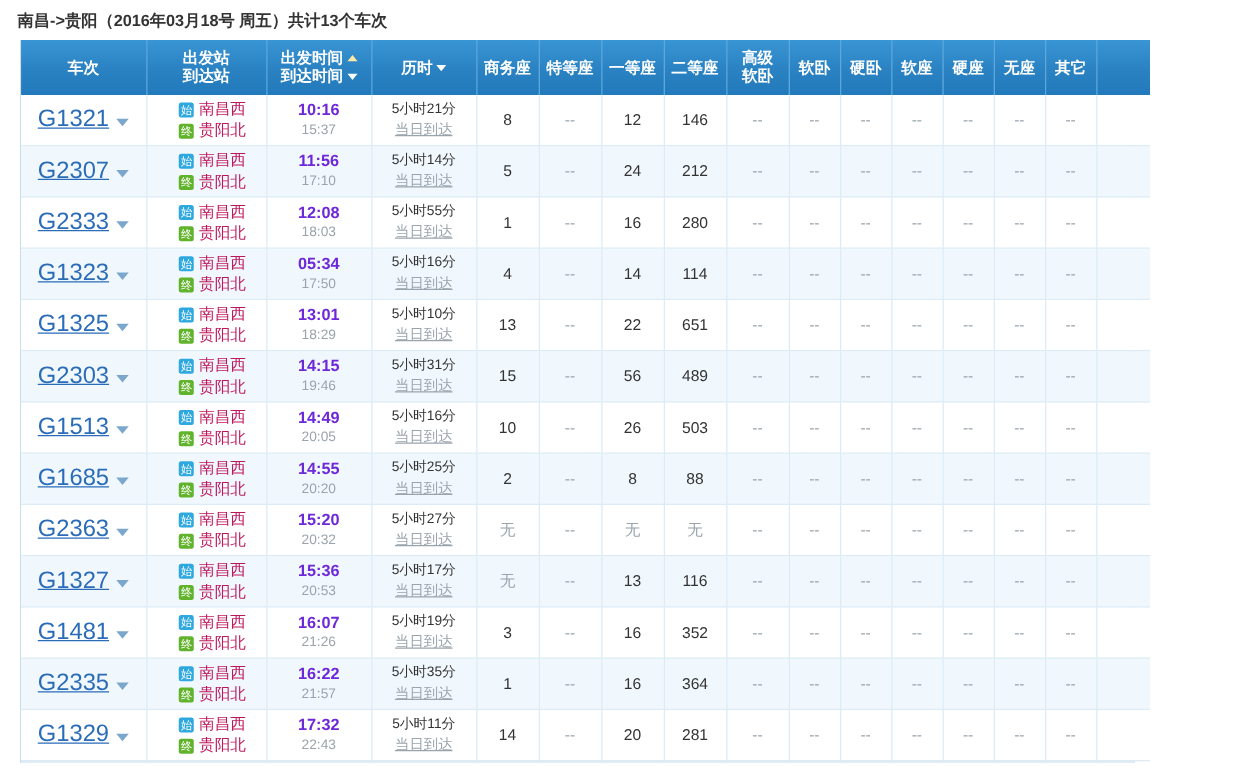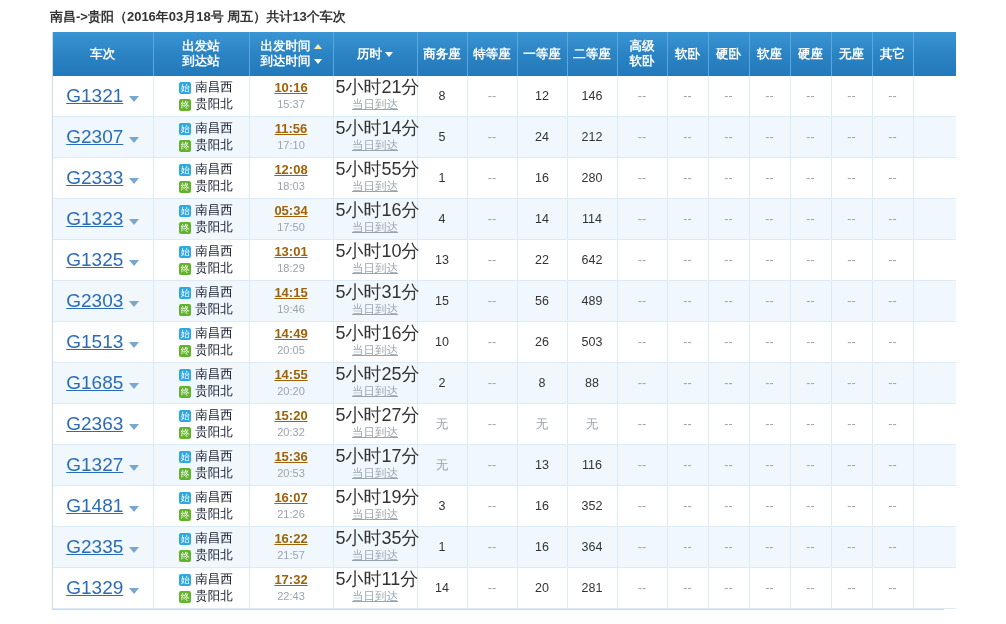--- a/index.html
+++ b/index.html
@@ -7,21 +7,20 @@
     padding: 0;
     background: #ffffff;
     font-family: "Liberation Sans", sans-serif;
   }
   #page {
     width: 920px;
     height: 624px;
     position: relative;
     overflow: hidden;
     background: #ffffff;
-    margin-left: 36px;
   }
   
   .route-header {
     font-size: 13px;
     color: #333;
     padding: 8px 0 6px 14px;
     font-weight: bold;
     letter-spacing: 0;
   }
   .route-header .sep { font-weight: bold; }
@@ -121,30 +120,30 @@
     font-size: 9px;
     color: #fff;
     text-align: center;
     border-radius: 2px;
     margin-right: 4px;
     vertical-align: middle;
     font-family: "Liberation Sans", sans-serif;
   }
   .badge.start { background: #2fa8e0; }
   .badge.end { background: #62b32c; }
-  .st-name { font-size: 12.5px; color: #0f172a; vertical-align: middle; }
+  .st-name { font-size: 12.5px; color: #be185d; vertical-align: middle; }
 
   
   .time-cell { line-height: 17px; white-space: nowrap; }
-  .t-dep { display: block; font-weight: bold; font-size: 13px; color: #a16207; text-decoration: underline; }
+  .t-dep { display: block; font-weight: bold; font-size: 13px; color: #6d28d9; }
   .t-arr { display: block; color: #9aa4ad; font-size: 11px; }
 
   
   .dur-cell { line-height: 17px; white-space: nowrap; }
-  .d-len { display: block; color: #333; font-size: 18px; }
+  .d-len { display: block; color: #333; font-size: 11px; }
   .d-day { display: block; color: #9aa4ad; font-size: 11.5px; text-decoration: underline; }
 
   .seat { color: #333; }
   .seat.dash { color: #9aa4ad; }
   .seat.none { color: #9aa4ad; }
 </style>
 </head>
 <body>
 
 <div id="page">
@@ -321,21 +320,21 @@
               <span class="t-dep">13:01</span>
               <span class="t-arr">18:29</span>
             </td>
             <td class="dur-cell">
               <span class="d-len">5小时10分</span>
               <span class="d-day">当日到达</span>
             </td>
             <td class="seat">13</td>
             <td class="seat dash">--</td>
             <td class="seat">22</td>
-            <td class="seat">642</td>
+            <td class="seat">651</td>
             <td class="seat dash">--</td>
             <td class="seat dash">--</td>
             <td class="seat dash">--</td>
             <td class="seat dash">--</td>
             <td class="seat dash">--</td>
             <td class="seat dash">--</td>
             <td class="seat dash">--</td>
             <td></td>
           </tr>
           <tr class="alt">

